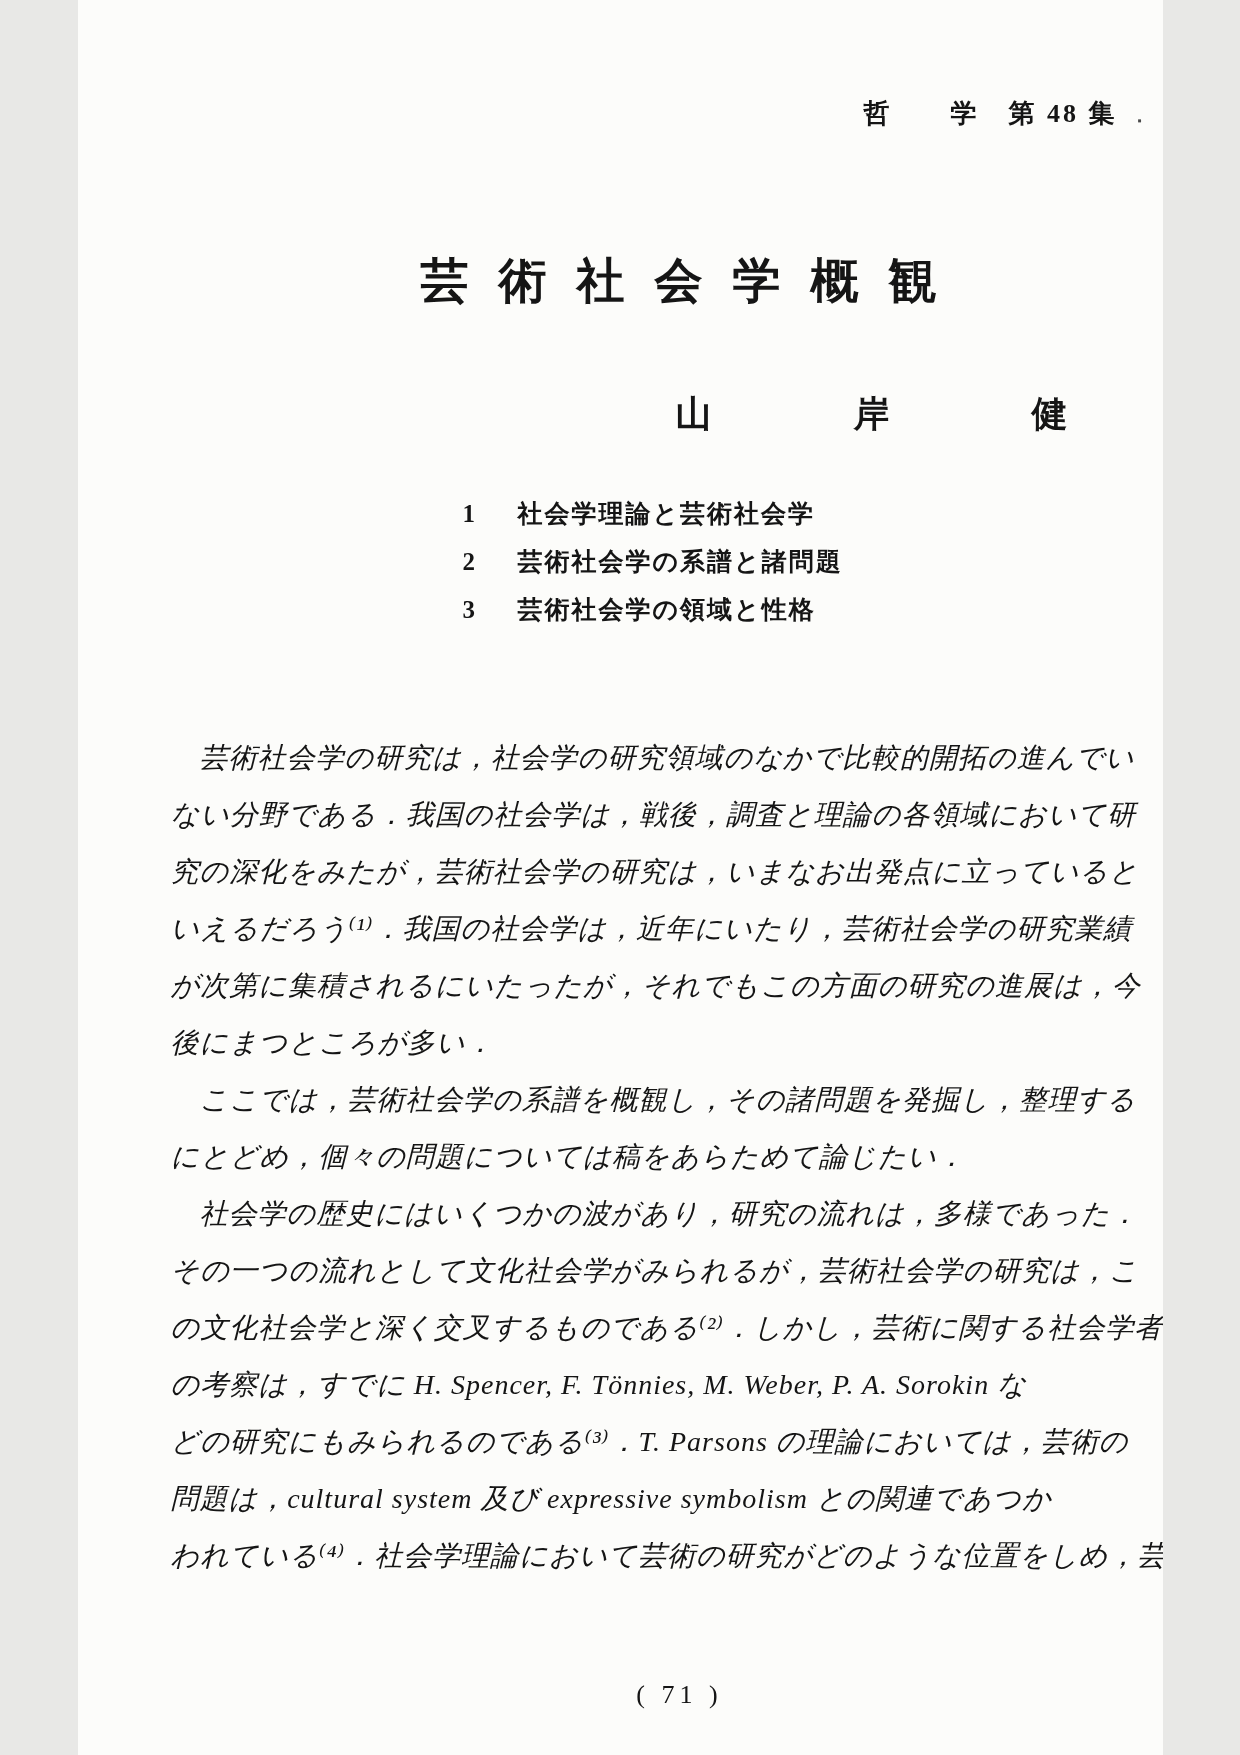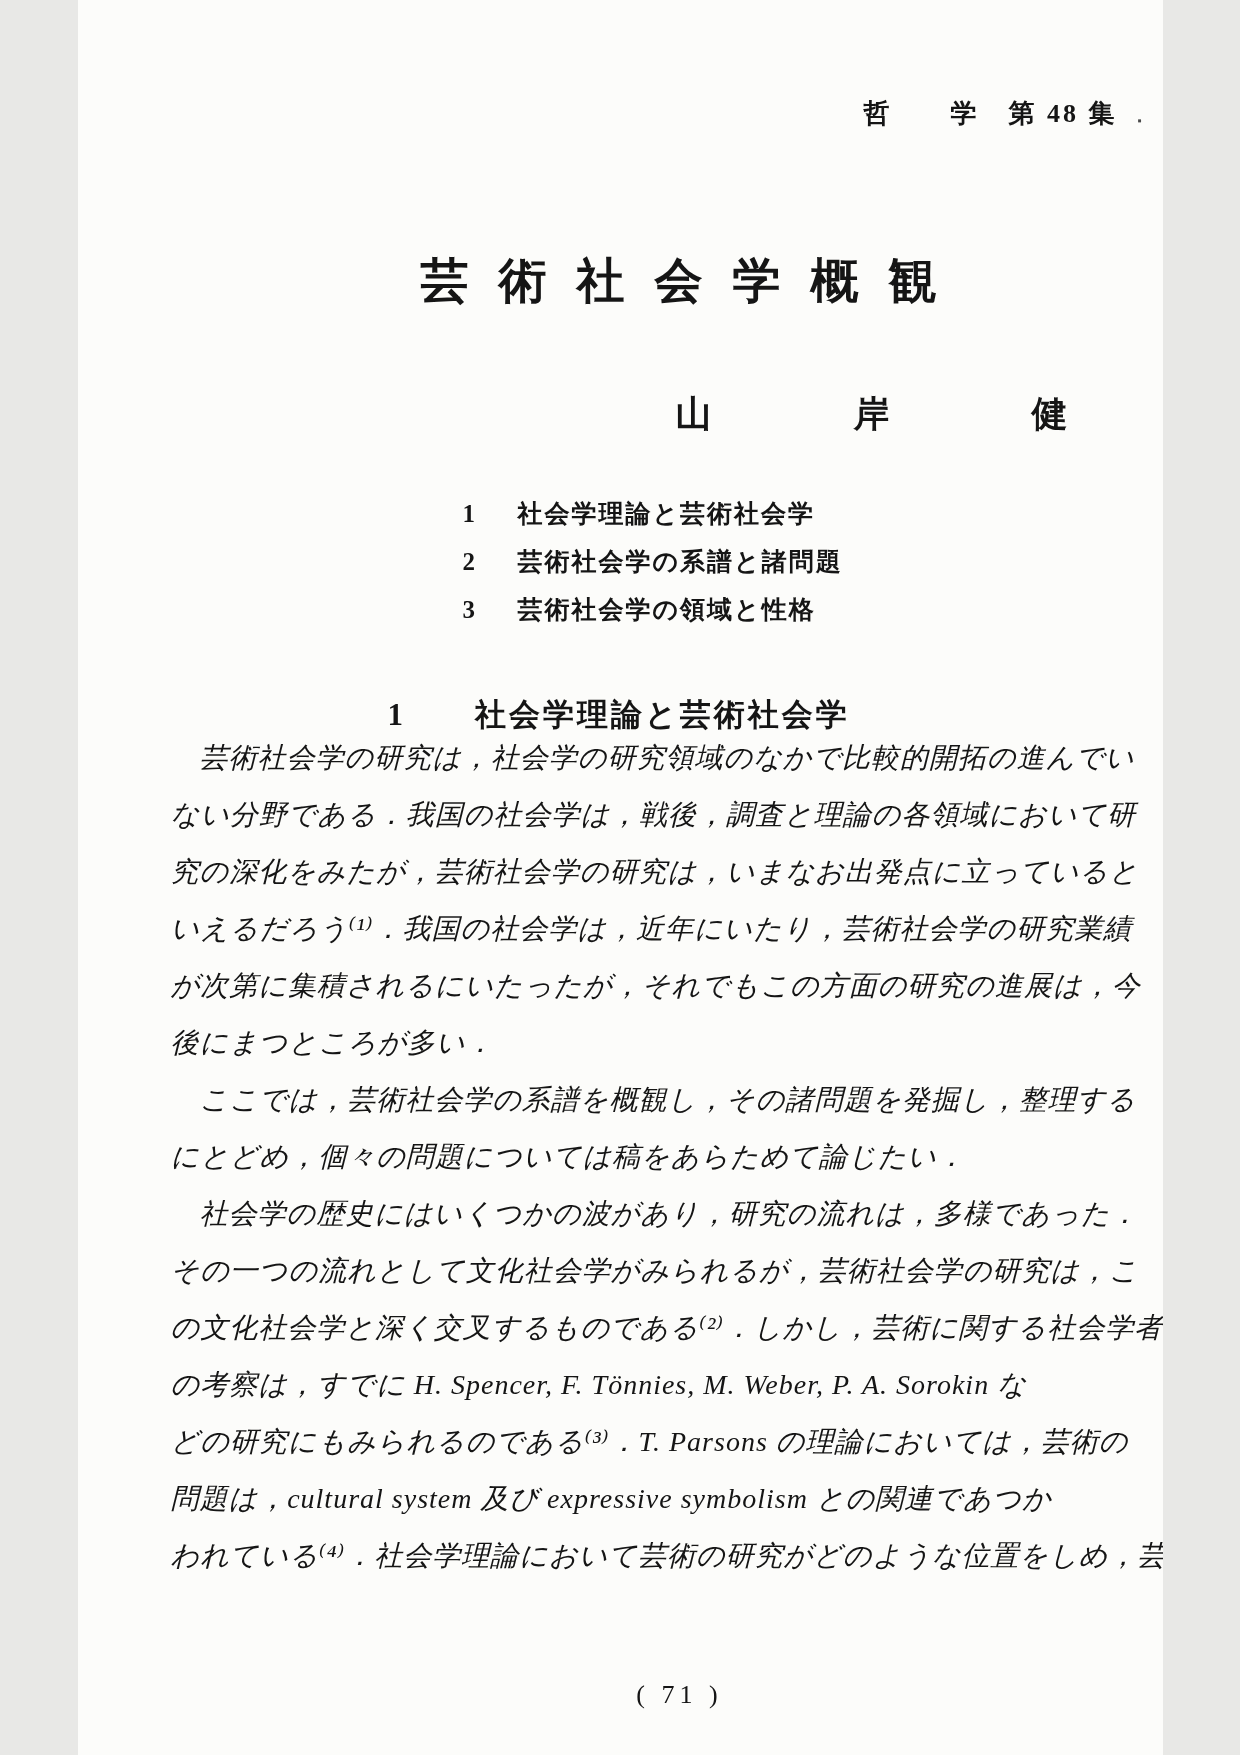--- a/index.html
+++ b/index.html
@@ -128,23 +128,20 @@
     <div class="toc-row">
       <span class="toc-num">2</span>
       <span class="toc-label">芸術社会学の系譜と諸問題</span>
     </div>
     <div class="toc-row">
       <span class="toc-num">3</span>
       <span class="toc-label">芸術社会学の領域と性格</span>
     </div>
   </div>
 
-  <h2 class="section-heading">
-    <span class="sec-num">1</span><span class="sec-label">社会学理論と芸術社会学</span>
-  </h2>
 
   <div class="article-body">
     <div class="body-line">　芸術社会学の研究は，社会学の研究領域のなかで比較的開拓の進んでい</div>
     <div class="body-line">ない分野である．我国の社会学は，戦後，調査と理論の各領域において研</div>
     <div class="body-line">究の深化をみたが，芸術社会学の研究は，いまなお出発点に立っていると</div>
     <div class="body-line">いえるだろう⁽¹⁾．我国の社会学は，近年にいたり，芸術社会学の研究業績</div>
     <div class="body-line">が次第に集積されるにいたったが，それでもこの方面の研究の進展は，今</div>
     <div class="body-line">後にまつところが多い．</div>
     <div class="body-line">　ここでは，芸術社会学の系譜を概観し，その諸問題を発掘し，整理する</div>
     <div class="body-line">にとどめ，個々の問題については稿をあらためて論じたい．</div>

